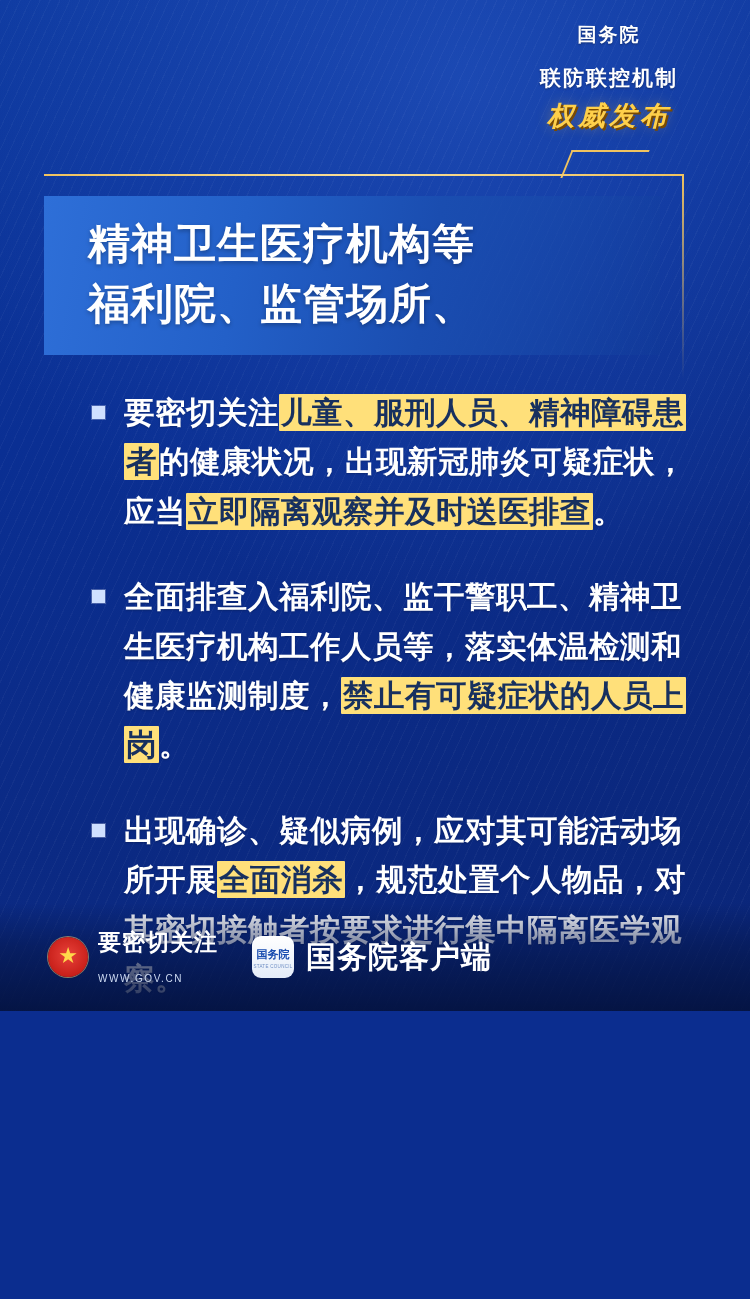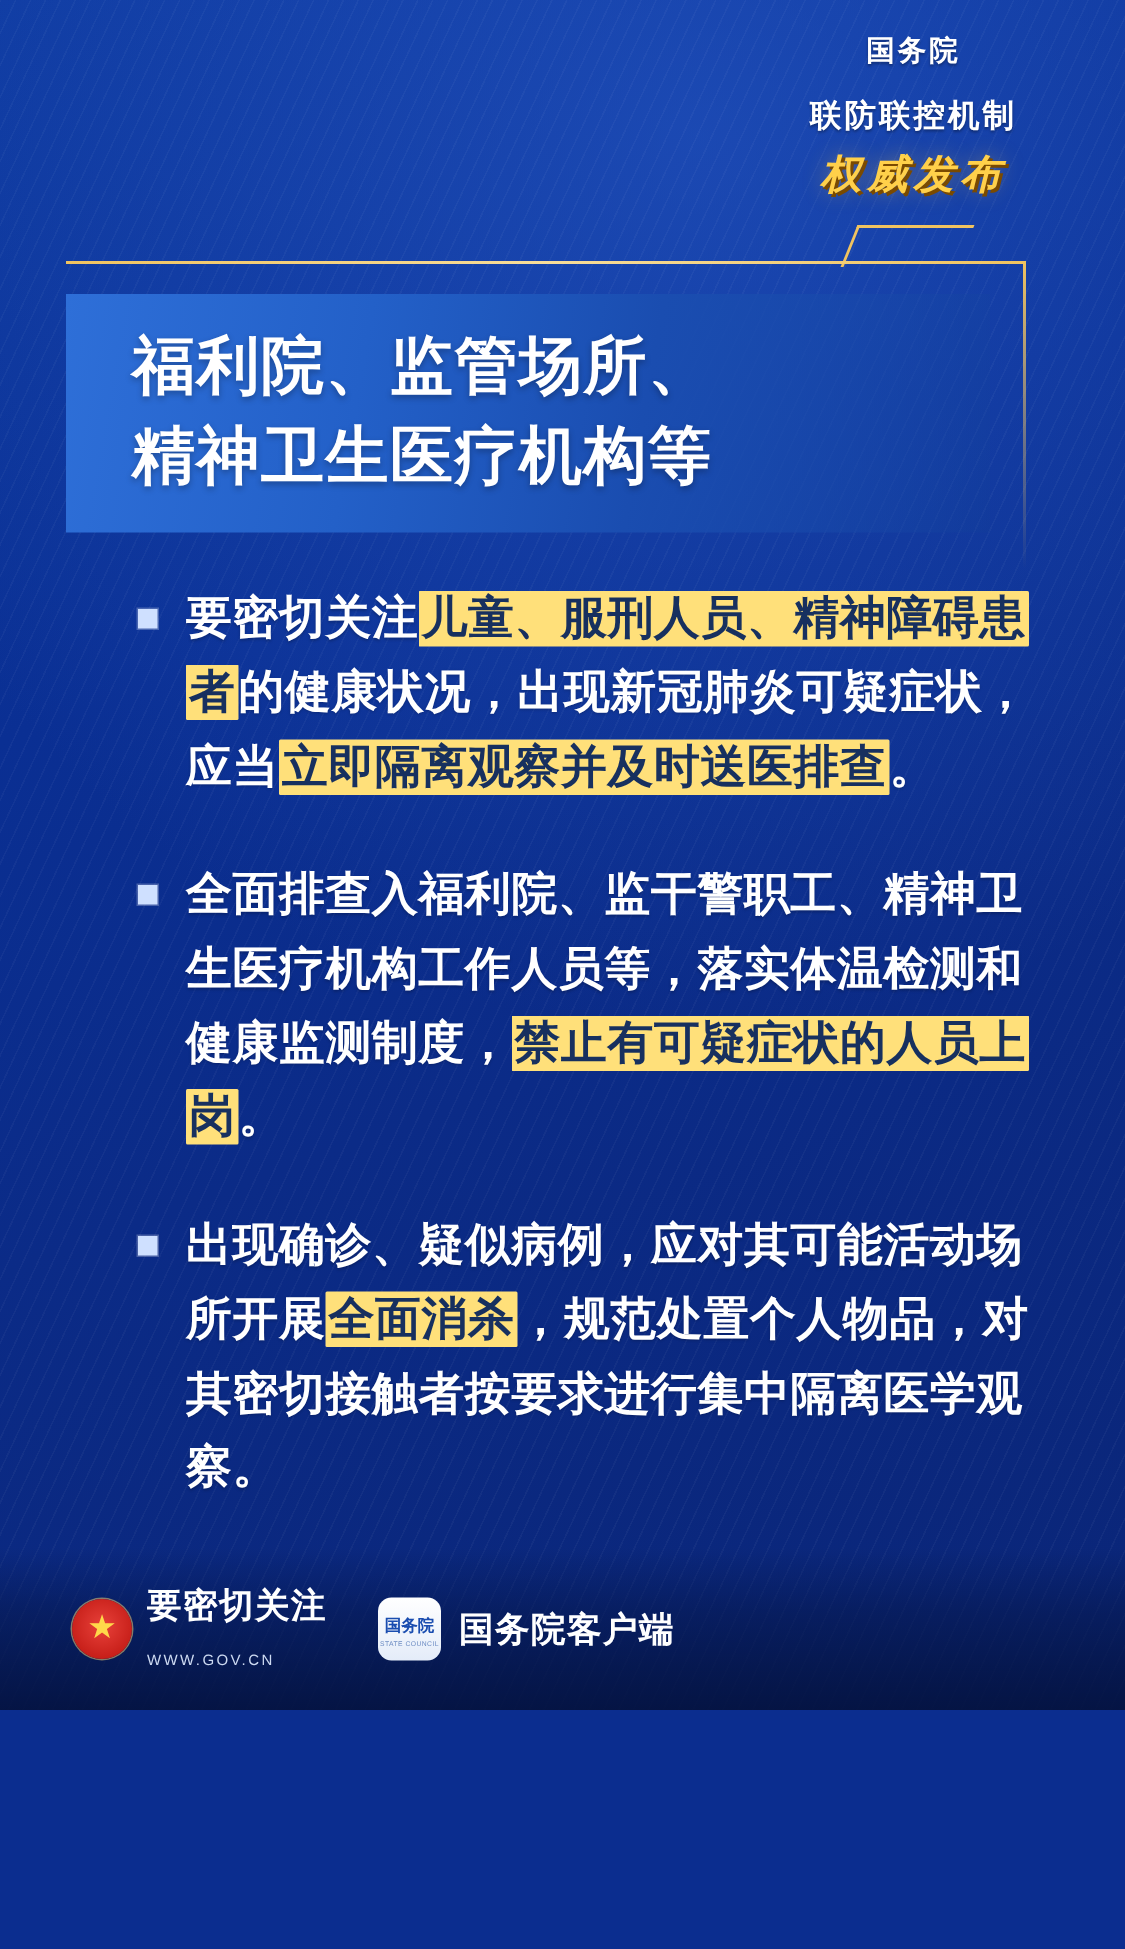--- a/index.html
+++ b/index.html
@@ -9,21 +9,21 @@
   }
   body {
     width: 750px;
     height: 1299px;
     overflow: hidden;
     font-family: "Liberation Sans", "DejaVu Sans", sans-serif;
   }
   .poster {
     position: relative;
     width: 750px;
-    height: 1140px;
+    height: 1011px;
     background:
       radial-gradient(circle at 62% 8%, rgba(40,90,200,0.55) 0%, rgba(10,40,140,0) 52%),
       linear-gradient(160deg, #0e3aa0 0%, #0a2f93 35%, #0b2b87 60%, #0a2577 100%);
     overflow: hidden;
   }
   
   .poster::before {
     content: "";
     position: absolute;
     inset: 0;
@@ -228,21 +228,21 @@
   }
   .app-icon .ai-en {
     color: #6f8ec4;
     font-size: 4.5px;
     letter-spacing: 0.3px;
     margin-top: 3px;
     font-family: "Liberation Sans", sans-serif;
   }
   .app-name {
     color: #ffffff;
-    font-size: 23px;
+    font-size: 30px;
     font-weight: bold;
     letter-spacing: 1px;
     font-family: "DejaVu Sans", "Liberation Sans", sans-serif;
   }
 </style>
 </head>
 <body>
 
 <div class="poster">
 
@@ -250,22 +250,22 @@
     <div class="line1">国务院</div>
     <div class="line2">联防联控机制</div>
     <div class="big">权威发布</div>
   </div>
 
   <div class="frame-notch"></div>
   <div class="frame-top"></div>
   <div class="frame-right"></div>
 
   <div class="title-block">
+    <div class="t-line">精神卫生医疗机构等</div>
     <div class="t-line">福利院、监管场所、</div>
-    <div class="t-line">精神卫生医疗机构等</div>
   </div>
 
   <div class="body-list">
     <div class="item">
       <span class="bullet"></span>
       <div class="para"><span>要密切关注</span><span class="hl">儿童、服刑人员、精神障碍患者</span><span>的健康状况，出现新冠肺炎可疑症状，应当</span><span class="hl">立即隔离观察并及时送医排查</span><span>。</span></div>
     </div>
     <div class="item">
       <span class="bullet"></span>
       <div class="para"><span>全面排查入福利院、监干警职工、精神卫生医疗机构工作人员等，落实体温检测和健康监测制度，</span><span class="hl">禁止有可疑症状的人员上岗</span><span>。</span></div>

